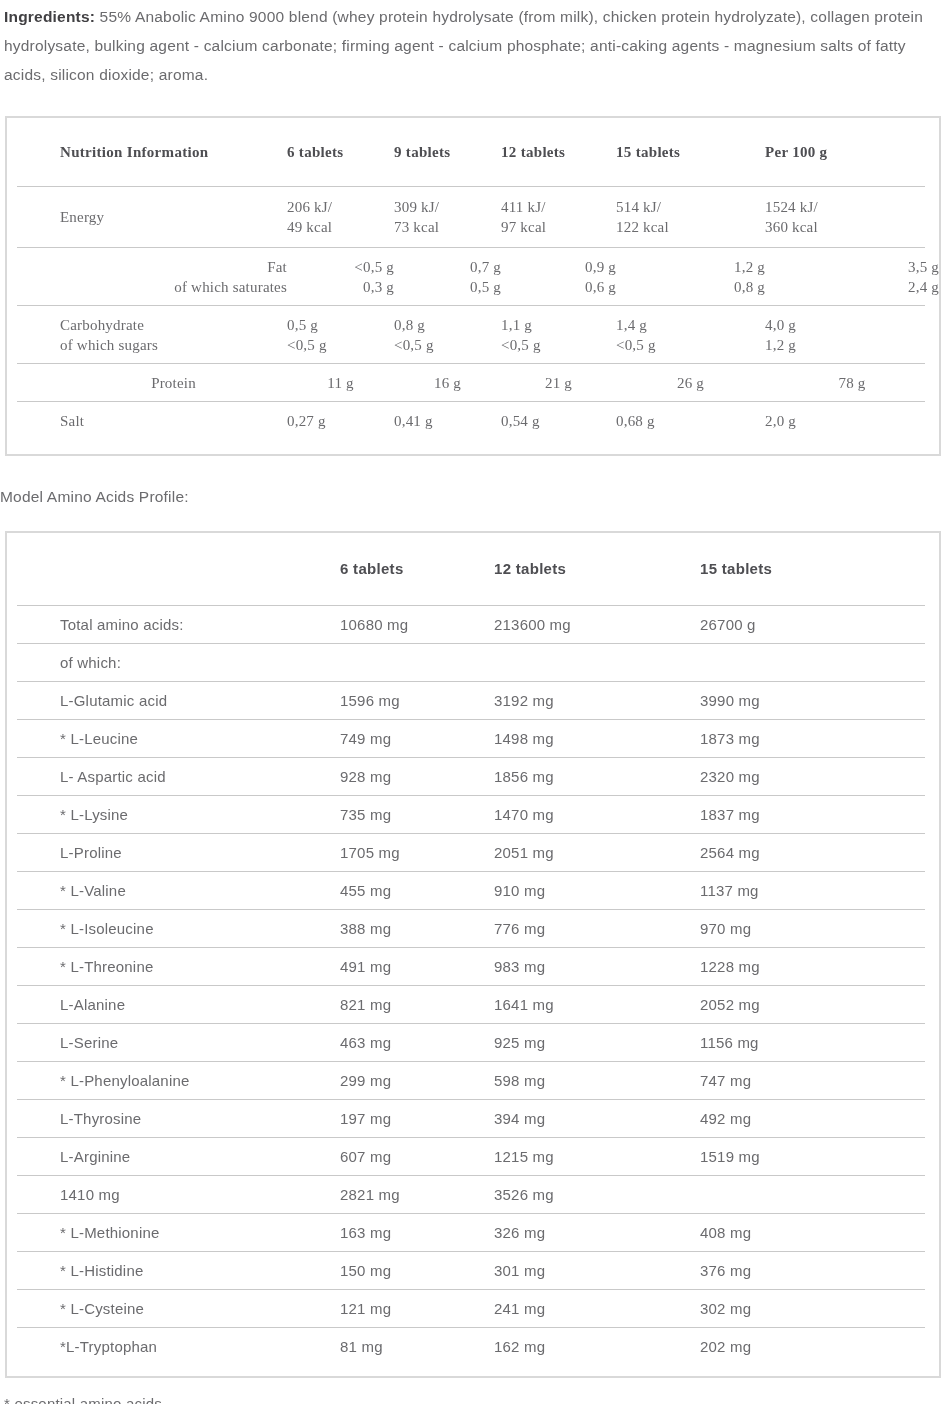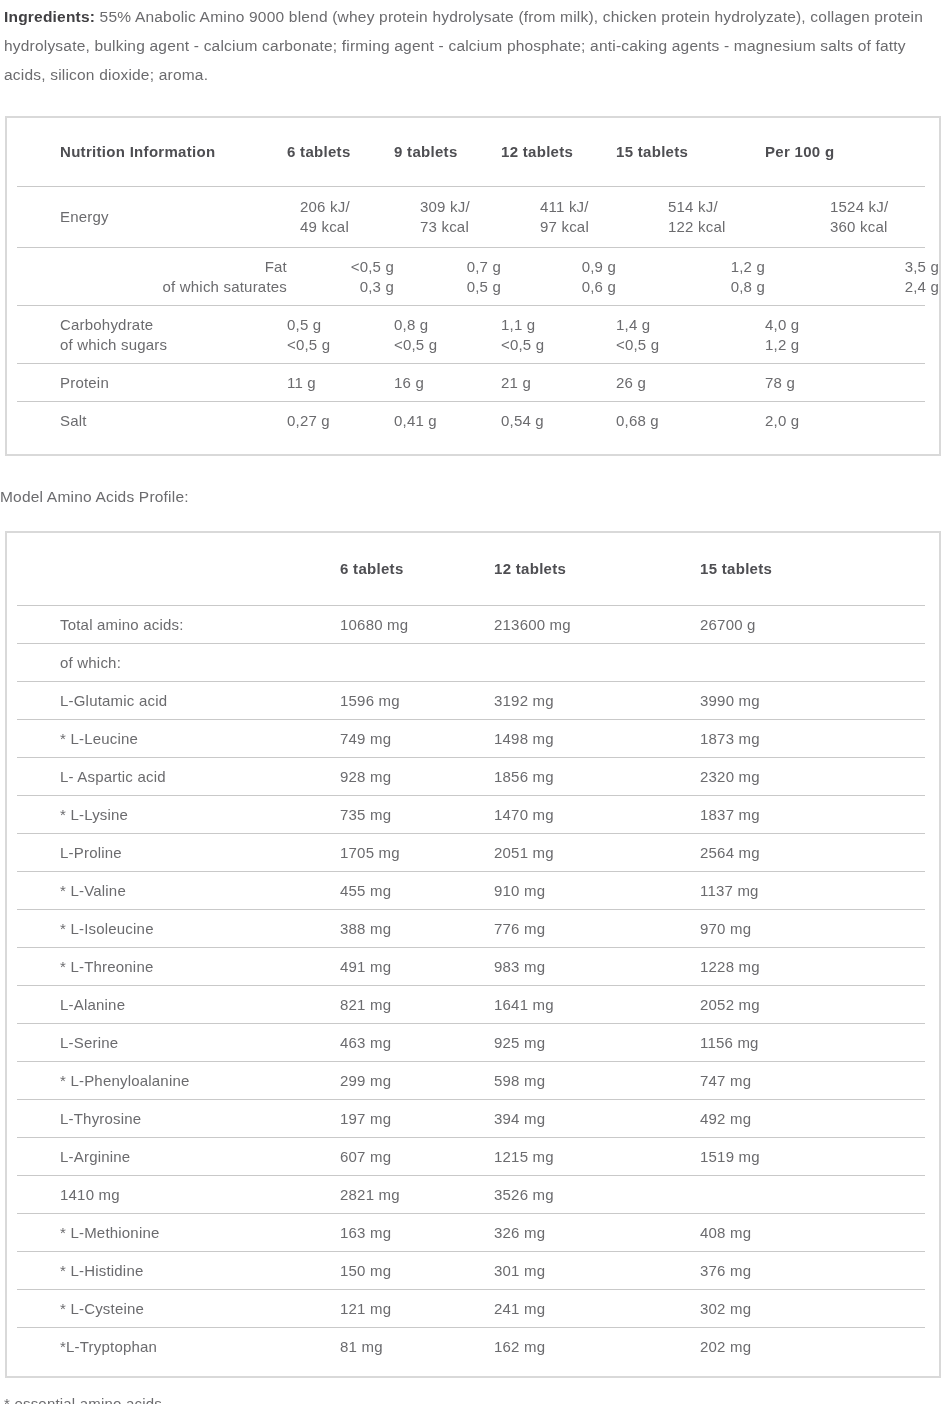--- a/index.html
+++ b/index.html
@@ -27,21 +27,21 @@
     box-sizing: border-box;
   }
   .ntable { margin-top: 27px; padding-bottom: 15px; }
   .atable { padding-bottom: 11px; }
 
   .row {
     display: grid;
     align-items: center;
     padding-left: 53px;
   }
-  .ntable .row { grid-template-columns: 227px 107px 107px 115px 149px 1fr; }
+  .ntable .row { grid-template-columns: 227px 107px 107px 115px 149px 1fr; font-family: Liberation Serif, serif; }
   .atable .row { grid-template-columns: 280px 154px 206px 1fr; }
 
   .ntable .header { height: 68px; }
   .atable .header { height: 72px; }
   .header .cell {
     font-weight: bold;
     color: #4e4e52;
     font-size: 15px;
     letter-spacing: 0.3px;
   }
@@ -52,24 +52,24 @@
     white-space: pre-line;
     line-height: 20px;
   }
   .divider {
     height: 1px;
     background: #c9c9c9;
     margin: 0 14px 0 10px;
   }
 
   
-  .ntable .repeat .rowwrap:nth-child(1) .row { height: 60px; gap: 13px; }
+  .ntable .repeat .rowwrap:nth-child(1) .row { height: 60px; }
   .ntable .repeat .rowwrap:nth-child(2) .row { height: 57px; text-align: right; }
   .ntable .repeat .rowwrap:nth-child(3) .row { height: 57px; }
-  .ntable .repeat .rowwrap:nth-child(4) .row { height: 37px; }
+  .ntable .repeat .rowwrap:nth-child(4) .row { height: 37px; text-align: center; }
   .ntable .repeat .rowwrap:nth-child(5) .row { height: 37px; }
 
   .atable .repeat .row { height: 37px; }
 
   .section-label {
     margin: 32px 0 25px 0;
     padding-left: 0;
     font-size: 15.5px;
     letter-spacing: 0.2px;
     color: #6b6b6e;

